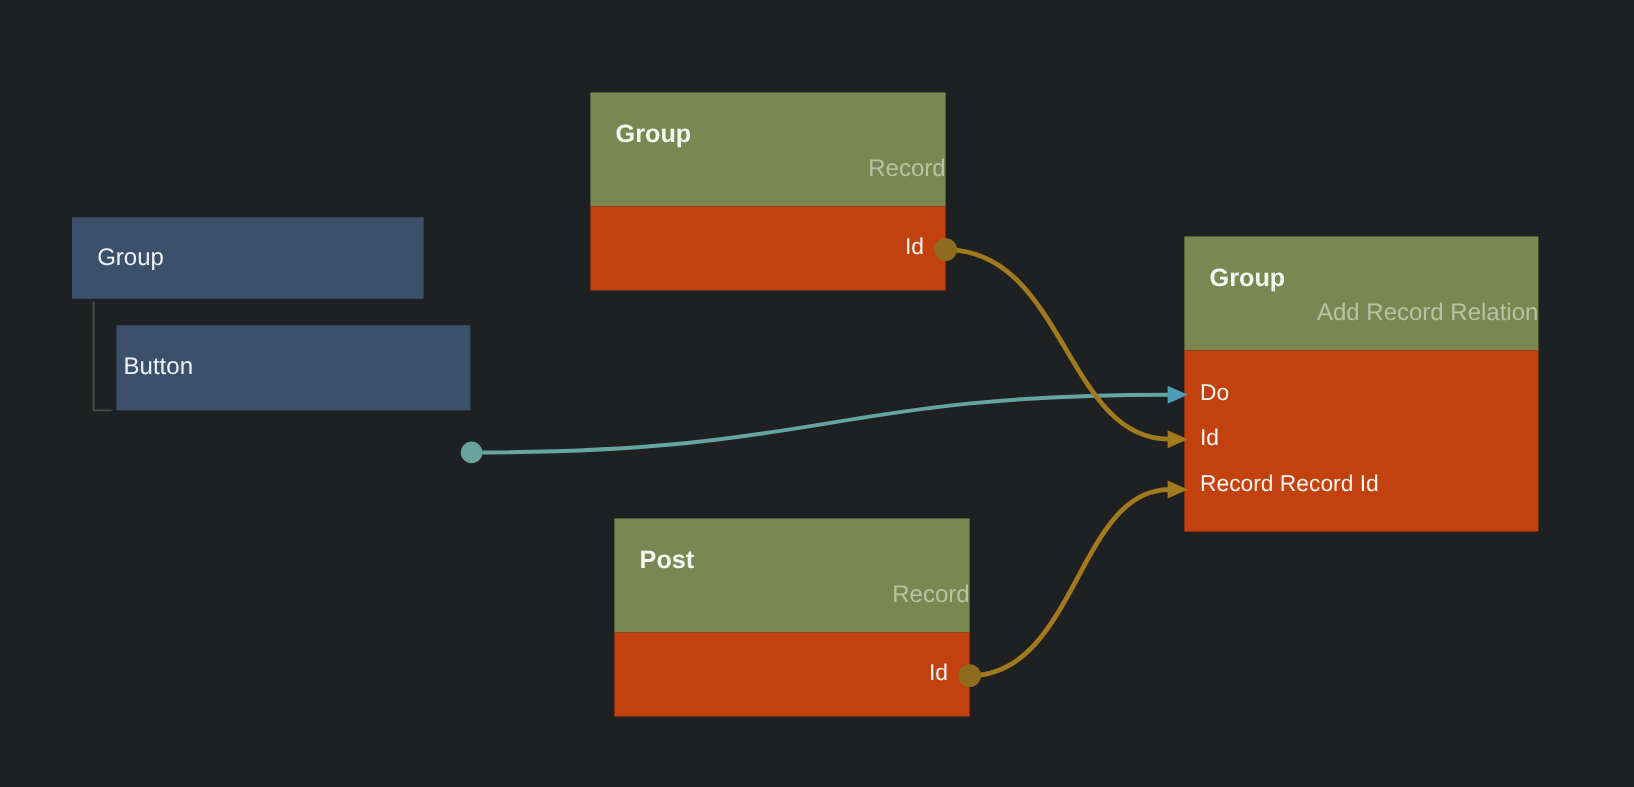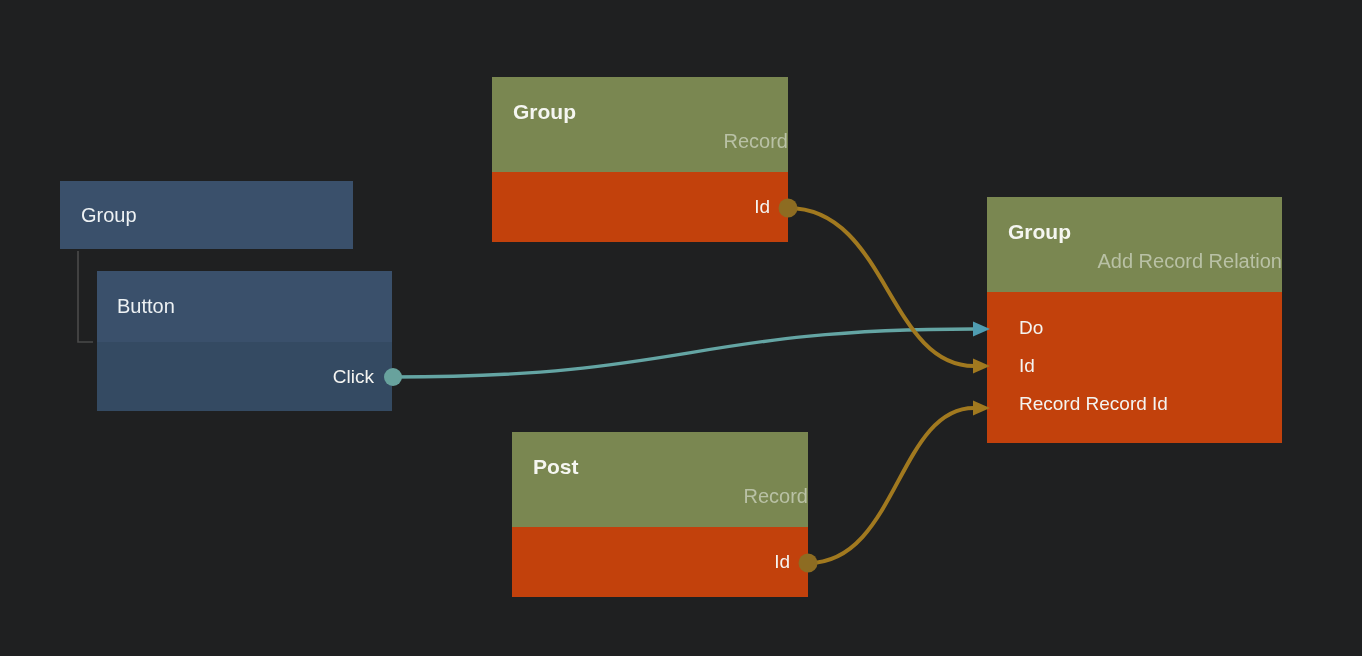--- a/index.html
+++ b/index.html
@@ -17,21 +17,21 @@
   
   .blue-single{
     background:#3a506b;
     display:flex;align-items:center;
     padding-left:21px;
     font-size:20px;color:#eef2f4;
   }
   .blue .hdr{
     background:#3a506b;height:71px;
     display:flex;align-items:center;
-    padding-left:20px;
+    padding-left:6px;
     font-size:20px;color:#eef2f4;
   }
   .blue .body{background:#344a62;height:69px;}
 
   
   .green .hdr{
     background:#7a8751;height:95px;
     padding:20px 0 0 21px;
   }
   .green .body{background:#c2410c;}
@@ -45,46 +45,41 @@
   .out-row{
     height:100%;
     display:flex;align-items:center;justify-content:flex-end;
     padding-right:18px;
     font-size:19px;color:#f4f4f1;
   }
   .in-body{padding-top:17px;}
   .in-row{
     height:38px;
     display:flex;align-items:center;
-    padding-left:32px;
+    padding-left:13px;
     font-size:19px;color:#f4f4f1;
   }
 
   .wires{
     position:absolute;left:0;top:0;width:1362px;height:656px;
     z-index:10;pointer-events:none;
   }
 </style>
 </head>
 <body>
 
 <div class="canvas">
 
   <div class="node blue-single" style="left:60px;top:181px;width:293px;height:68px;">
     <span>Group</span>
   </div>
 
   <div class="node blue" style="left:97px;top:271px;width:295px;height:140px;">
     <div class="hdr">
       <span>Button</span>
-    </div>
-    <div class="body">
-      <div class="out-row">
-        <span>Click</span>
-      </div>
     </div>
   </div>
 
   <div class="node green" style="left:492px;top:77px;width:296px;height:165px;">
     <div class="hdr">
       <div class="title">Group</div>
       <div class="subtitle">Record</div>
     </div>
     <div class="body" style="height:70px;">
       <div class="out-row">

